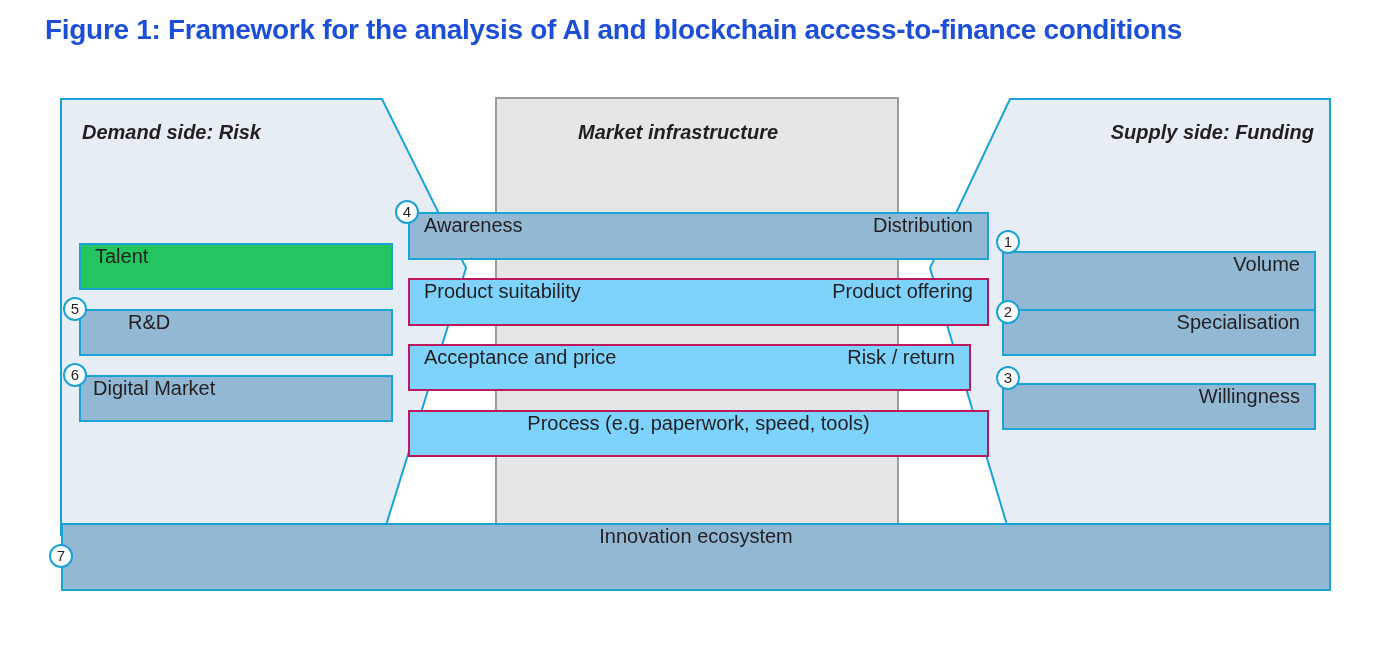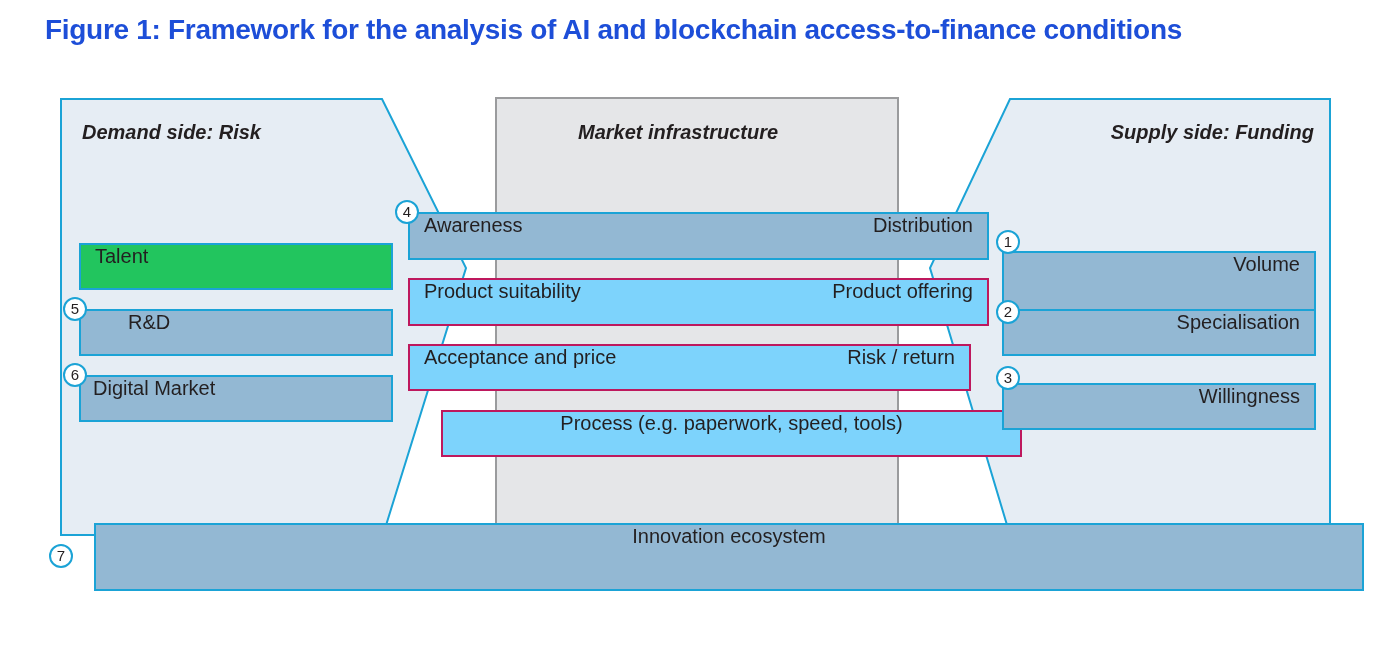--- a/index.html
+++ b/index.html
@@ -9,21 +9,21 @@
            letter-spacing: -0.3px; color: #1d4ed8; white-space: nowrap; }
   svg.bg { position: absolute; left: 0; top: 0; }
   .panel-title { position: absolute; font-size: 20px; font-weight: bold; font-style: italic; white-space: nowrap; }
   .box { position: absolute; box-sizing: border-box; display: flex; align-items: flex-start;
          font-size: 20px; padding: 0 14px; white-space: nowrap; }
   .box.blue { background: #93b8d3; border: 2px solid #1ba3d6; }
   .box.white { background: #22c55e; border: 2px solid #1ba3d6; }
   .box.gray { background: #7dd3fc; border: 2px solid #be185d; }
   .box.split { justify-content: space-between; }
   .box.right { justify-content: flex-end; }
-  .box.center { justify-content: center; margin-left: 33px; }
+  .box.center { justify-content: center; }
   .num { position: absolute; width: 24px; height: 24px; box-sizing: border-box; border-radius: 50%;
          background: #ffffff; border: 2px solid #1ba3d6; font-size: 15px; line-height: 20px;
          text-align: center; color: #231f20; }
 </style>
 </head>
 <body>
 
 <div class="title">Figure 1: Framework for the analysis of AI and blockchain access-to-finance conditions</div>
 
 <svg class="bg" width="1379" height="661">

